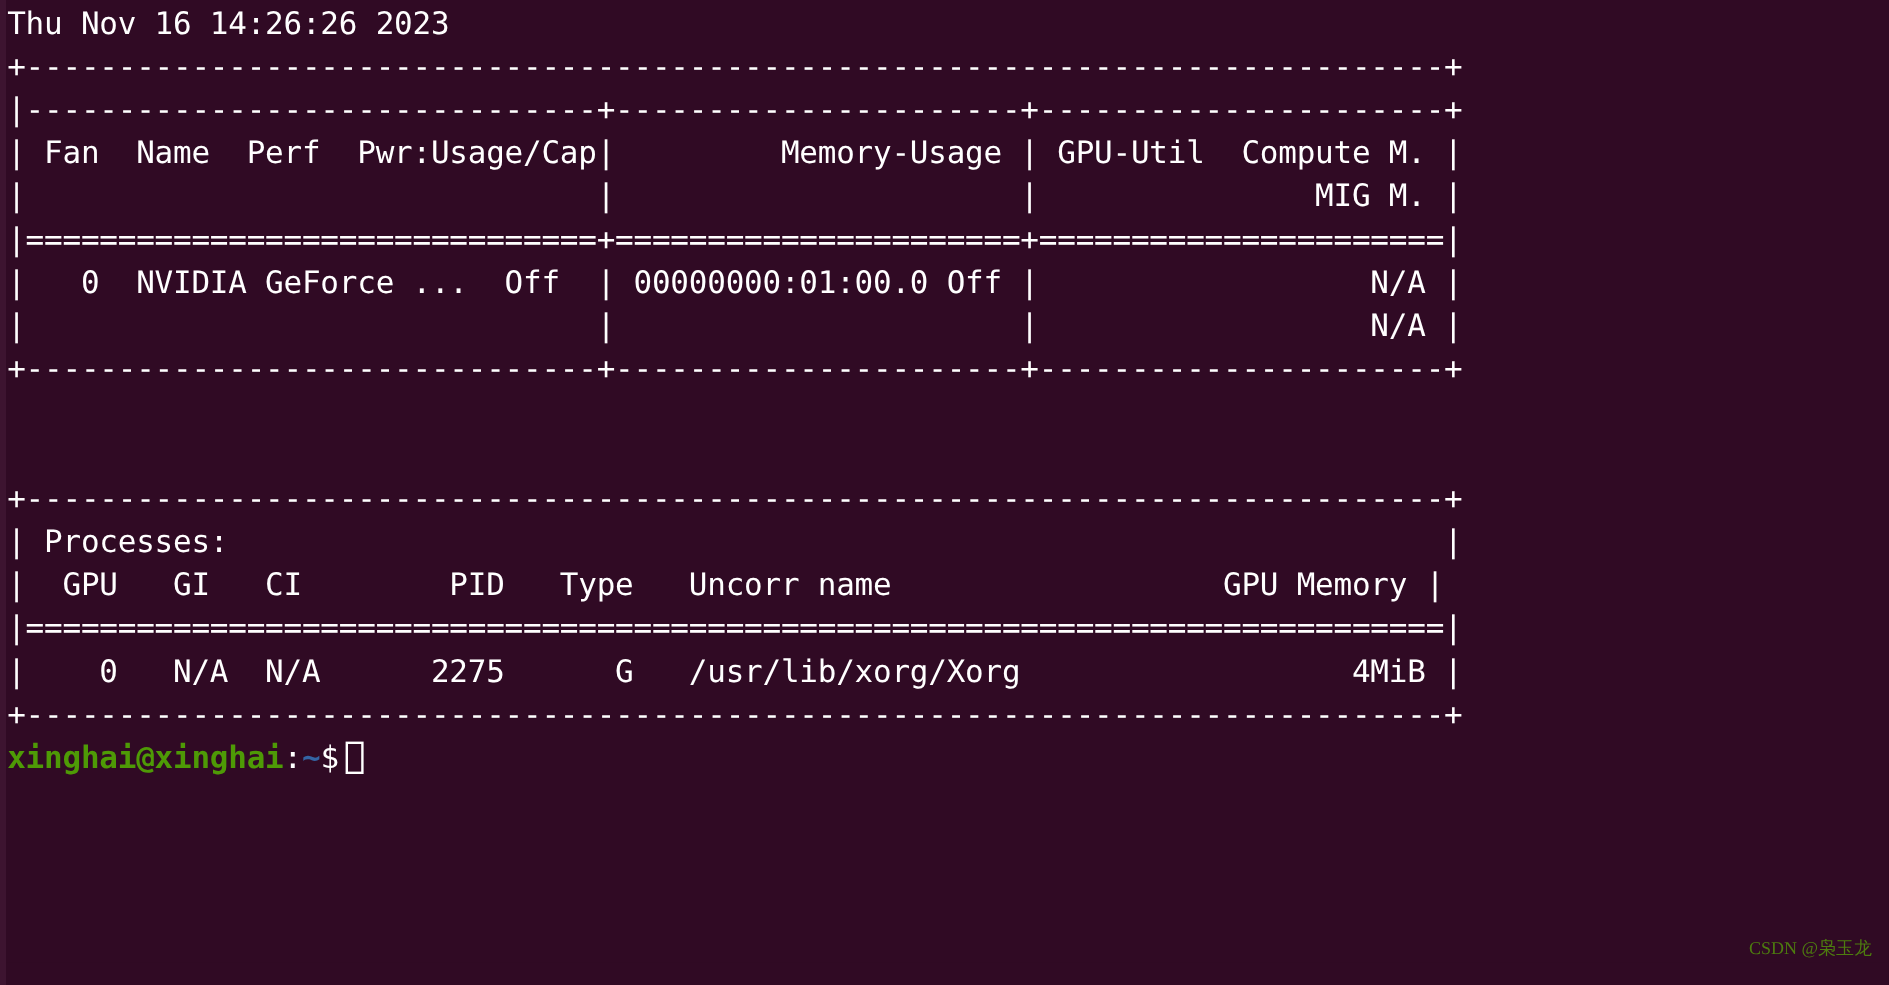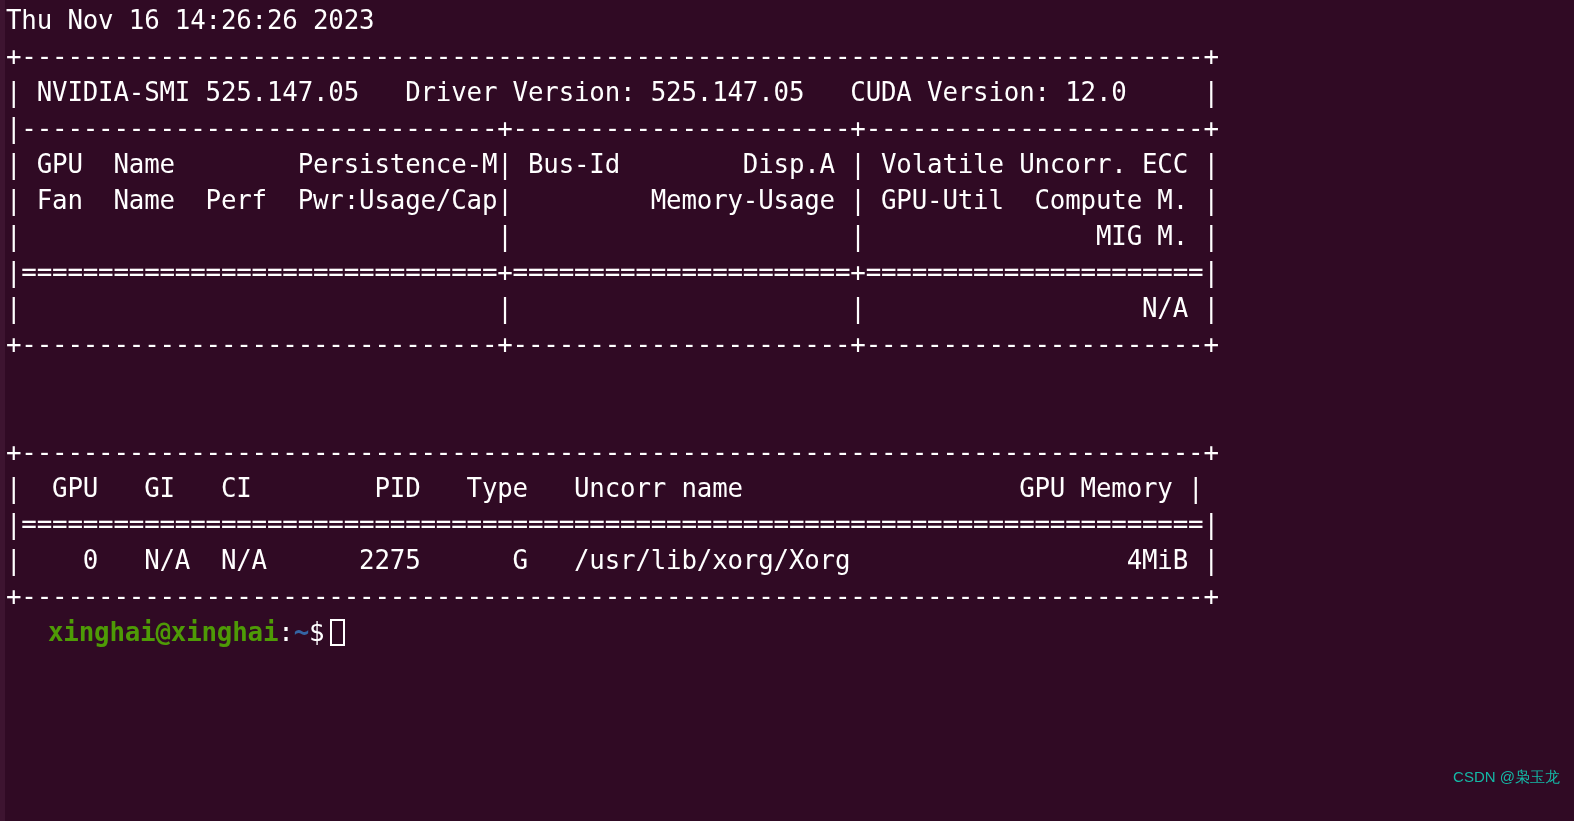--- a/index.html
+++ b/index.html
@@ -33,73 +33,73 @@
   .blank { height: 36px; }
   .prompt-line {
     font-family: "DejaVu Sans Mono", monospace;
     font-size: 25.8px;
     line-height: 36px;
     letter-spacing: -0.18px;
     white-space: pre;
     height: 36px;
     display: block;
   }
-  .user { color: #4e9a06; font-weight: bold; margin-left: 42px; }
+  .user { color: #4e9a06; font-weight: bold; }
   .punct { color: #ffffff; }
   .path { color: #3465a4; font-weight: bold; }
   .dollar { color: #ffffff; }
   .cursor {
     display: inline-block;
     width: 15px;
     height: 27px;
     border: 2px solid #ffffff;
     box-sizing: border-box;
     vertical-align: -5px;
     margin-left: 6px;
   }
   #watermark {
     position: absolute;
     right: 14px;
-    bottom: 15px;
-    font-family: Liberation Sans, sans-serif;
+    bottom: 2px;
+    font-family: Liberation Serif, serif;
     font-size: 15px;
-    color: #14b8a6;
+    color: #4d7c0f;
     white-space: pre;
   }
   #left-edge {
     position: absolute;
     left: 0;
     top: 0;
     width: 5px;
     height: 821px;
     background: #3d1430;
   }
 </style>
 </head>
 <body>
 
 <div id="terminal">
   <div id="left-edge"></div>
 
   <div class="line">Thu Nov 16 14:26:26 2023</div>
 
   <div class="line">+-----------------------------------------------------------------------------+</div>
-  <div class="line">| NVIDIA-SMI 525.147.05   Driver Version: 525.147.05   CUDA Version: 12.0     |</div>
   <div class="line">|-------------------------------+----------------------+----------------------+</div>
-  <div class="line">| GPU  Name        Persistence-M| Bus-Id        Disp.A | Volatile Uncorr. ECC |</div>
   <div class="line">| Fan  Name  Perf  Pwr:Usage/Cap|         Memory-Usage | GPU-Util  Compute M. |</div>
   <div class="line">|                               |                      |               MIG M. |</div>
   <div class="line">|===============================+======================+======================|</div>
+  <div class="line">|   0  NVIDIA GeForce ...  Off  | 00000000:01:00.0 Off |                  N/A |</div>
   <div class="line">|                               |                      |                  N/A |</div>
   <div class="line">+-------------------------------+----------------------+----------------------+</div>
 
   <div class="blank"></div>
   <div class="blank"></div>
 
   <div class="line">+-----------------------------------------------------------------------------+</div>
+  <div class="line">| Processes:                                                                  |</div>
   <div class="line">|  GPU   GI   CI        PID   Type   Uncorr name                  GPU Memory |</div>
   <div class="line">|=============================================================================|</div>
   <div class="line">|    0   N/A  N/A      2275      G   /usr/lib/xorg/Xorg                  4MiB |</div>
   <div class="line">+-----------------------------------------------------------------------------+</div>
 
   <div class="prompt-line"><span class="user">xinghai@xinghai</span><span class="punct">:</span><span class="path">~</span><span class="dollar">$</span><span class="cursor"></span></div>
 
   <div id="watermark">CSDN @枭玉龙</div>
 </div>
 

